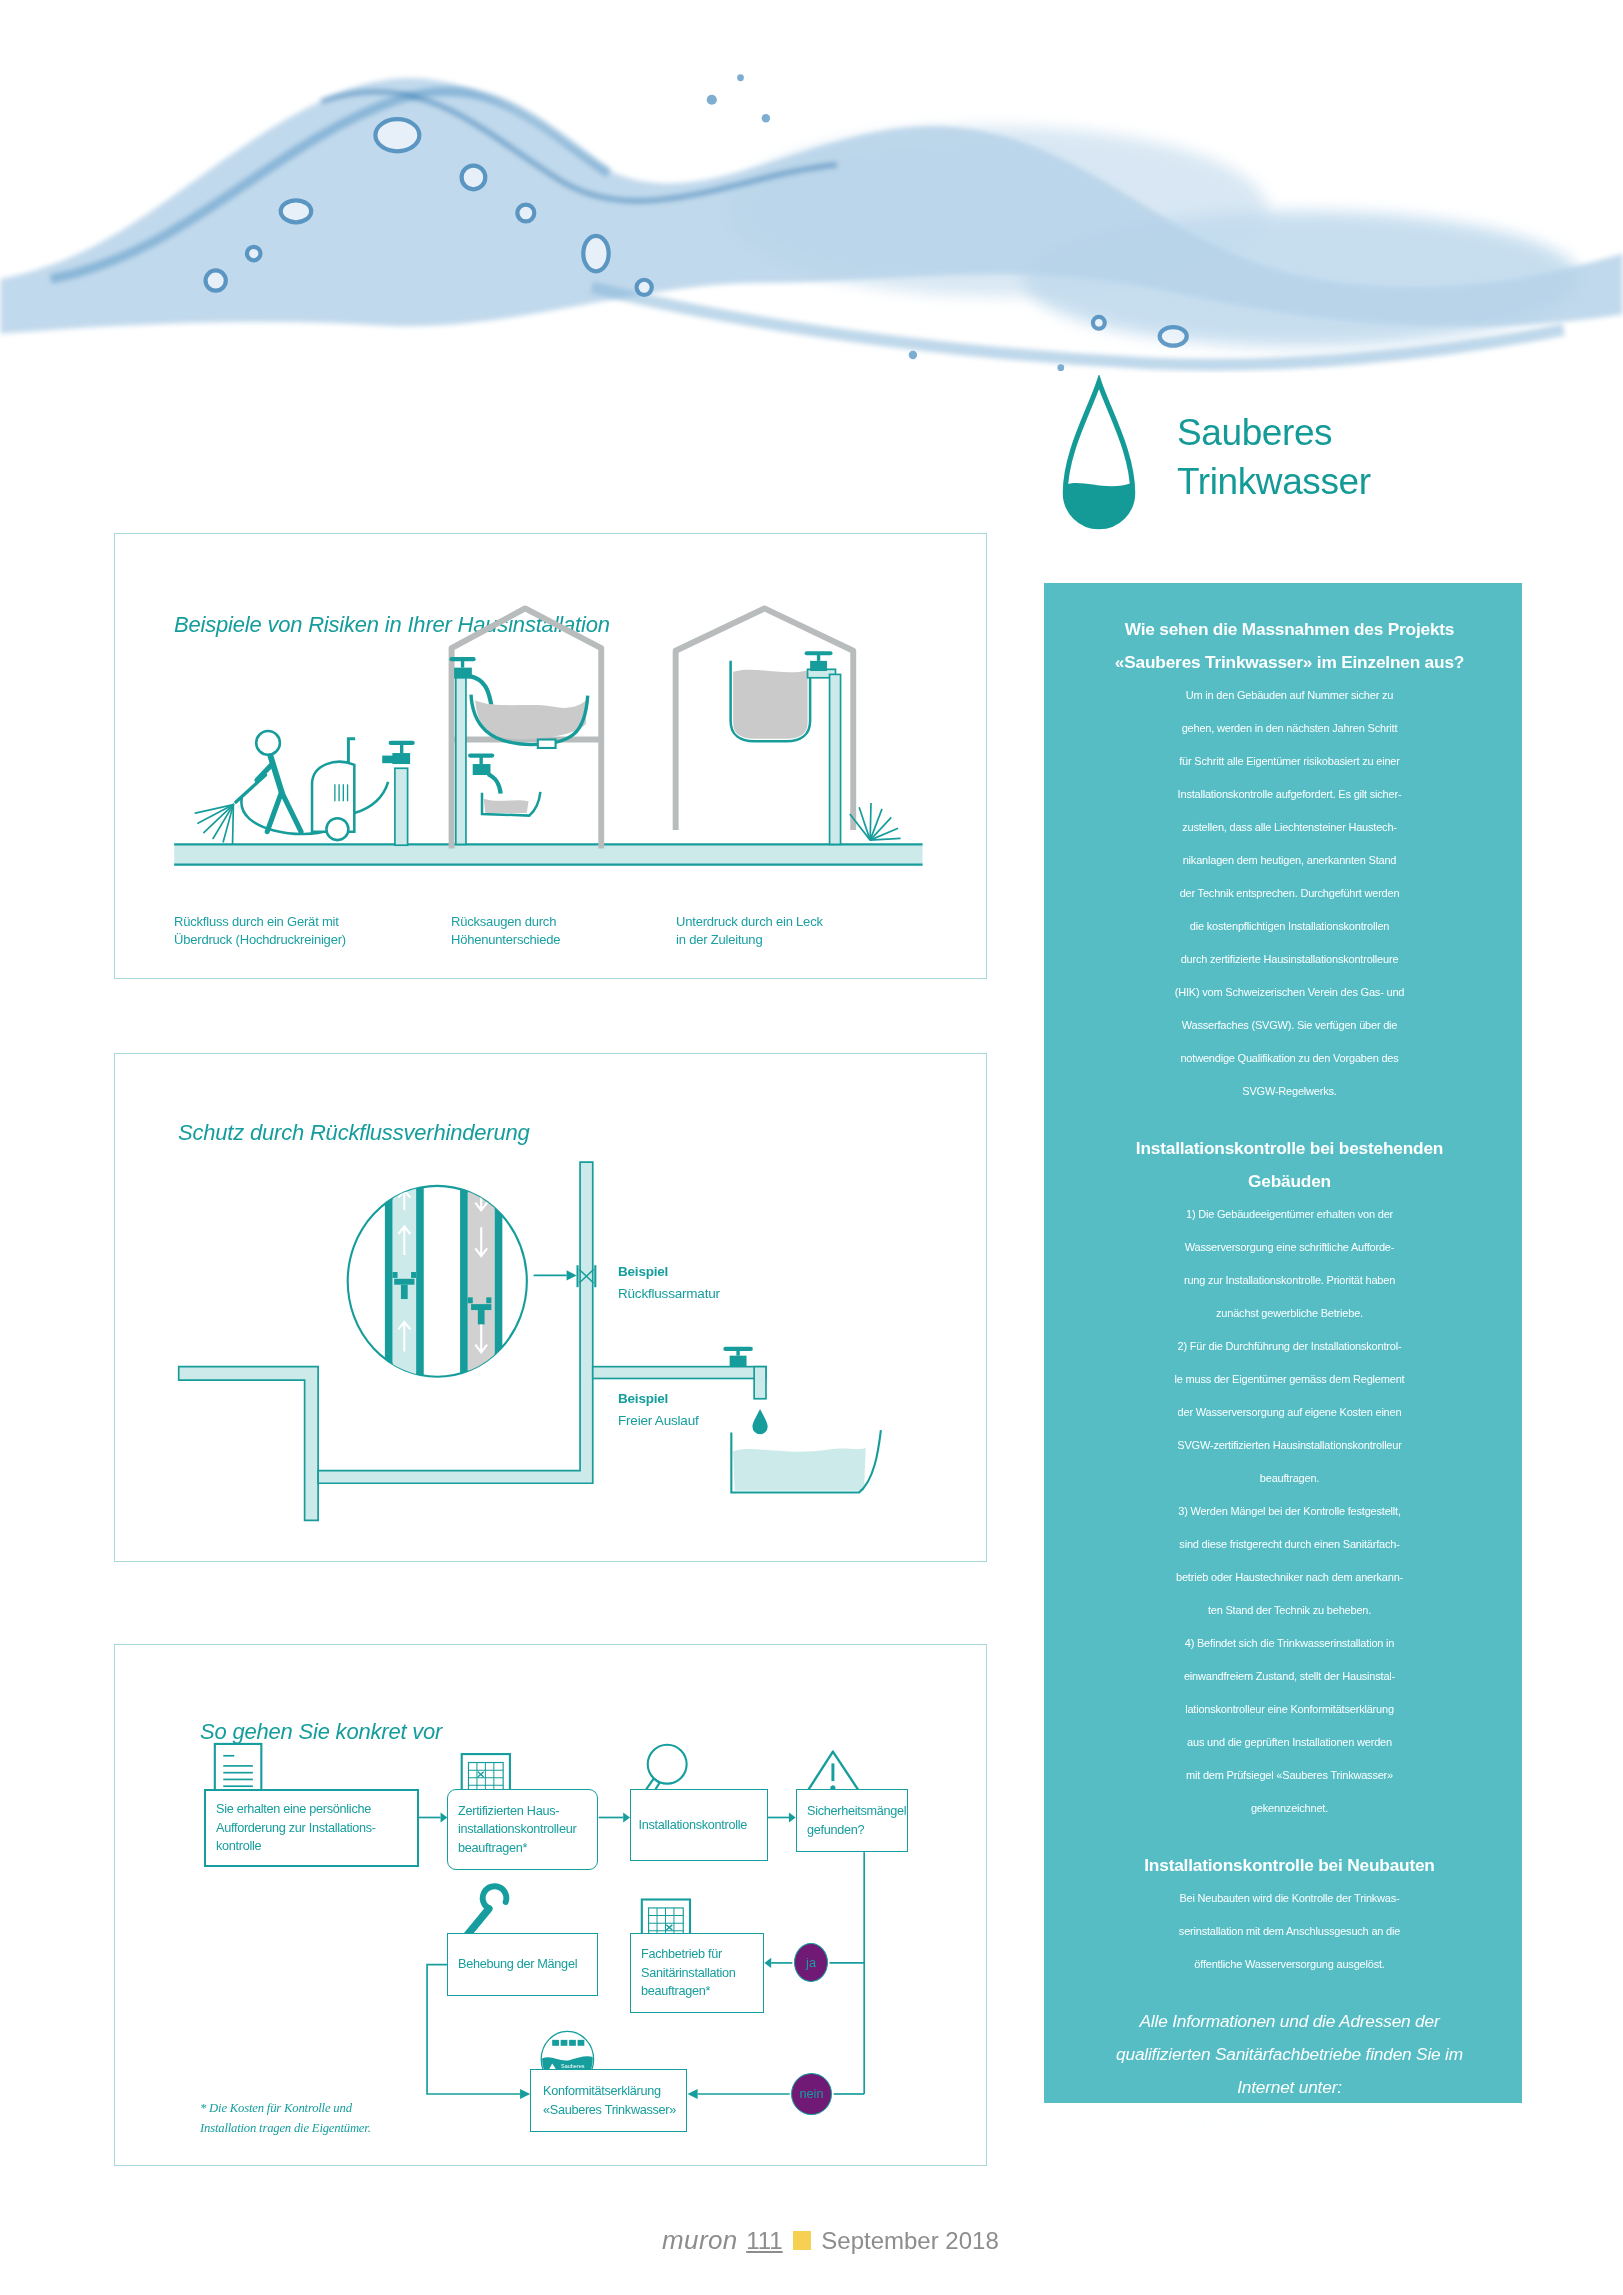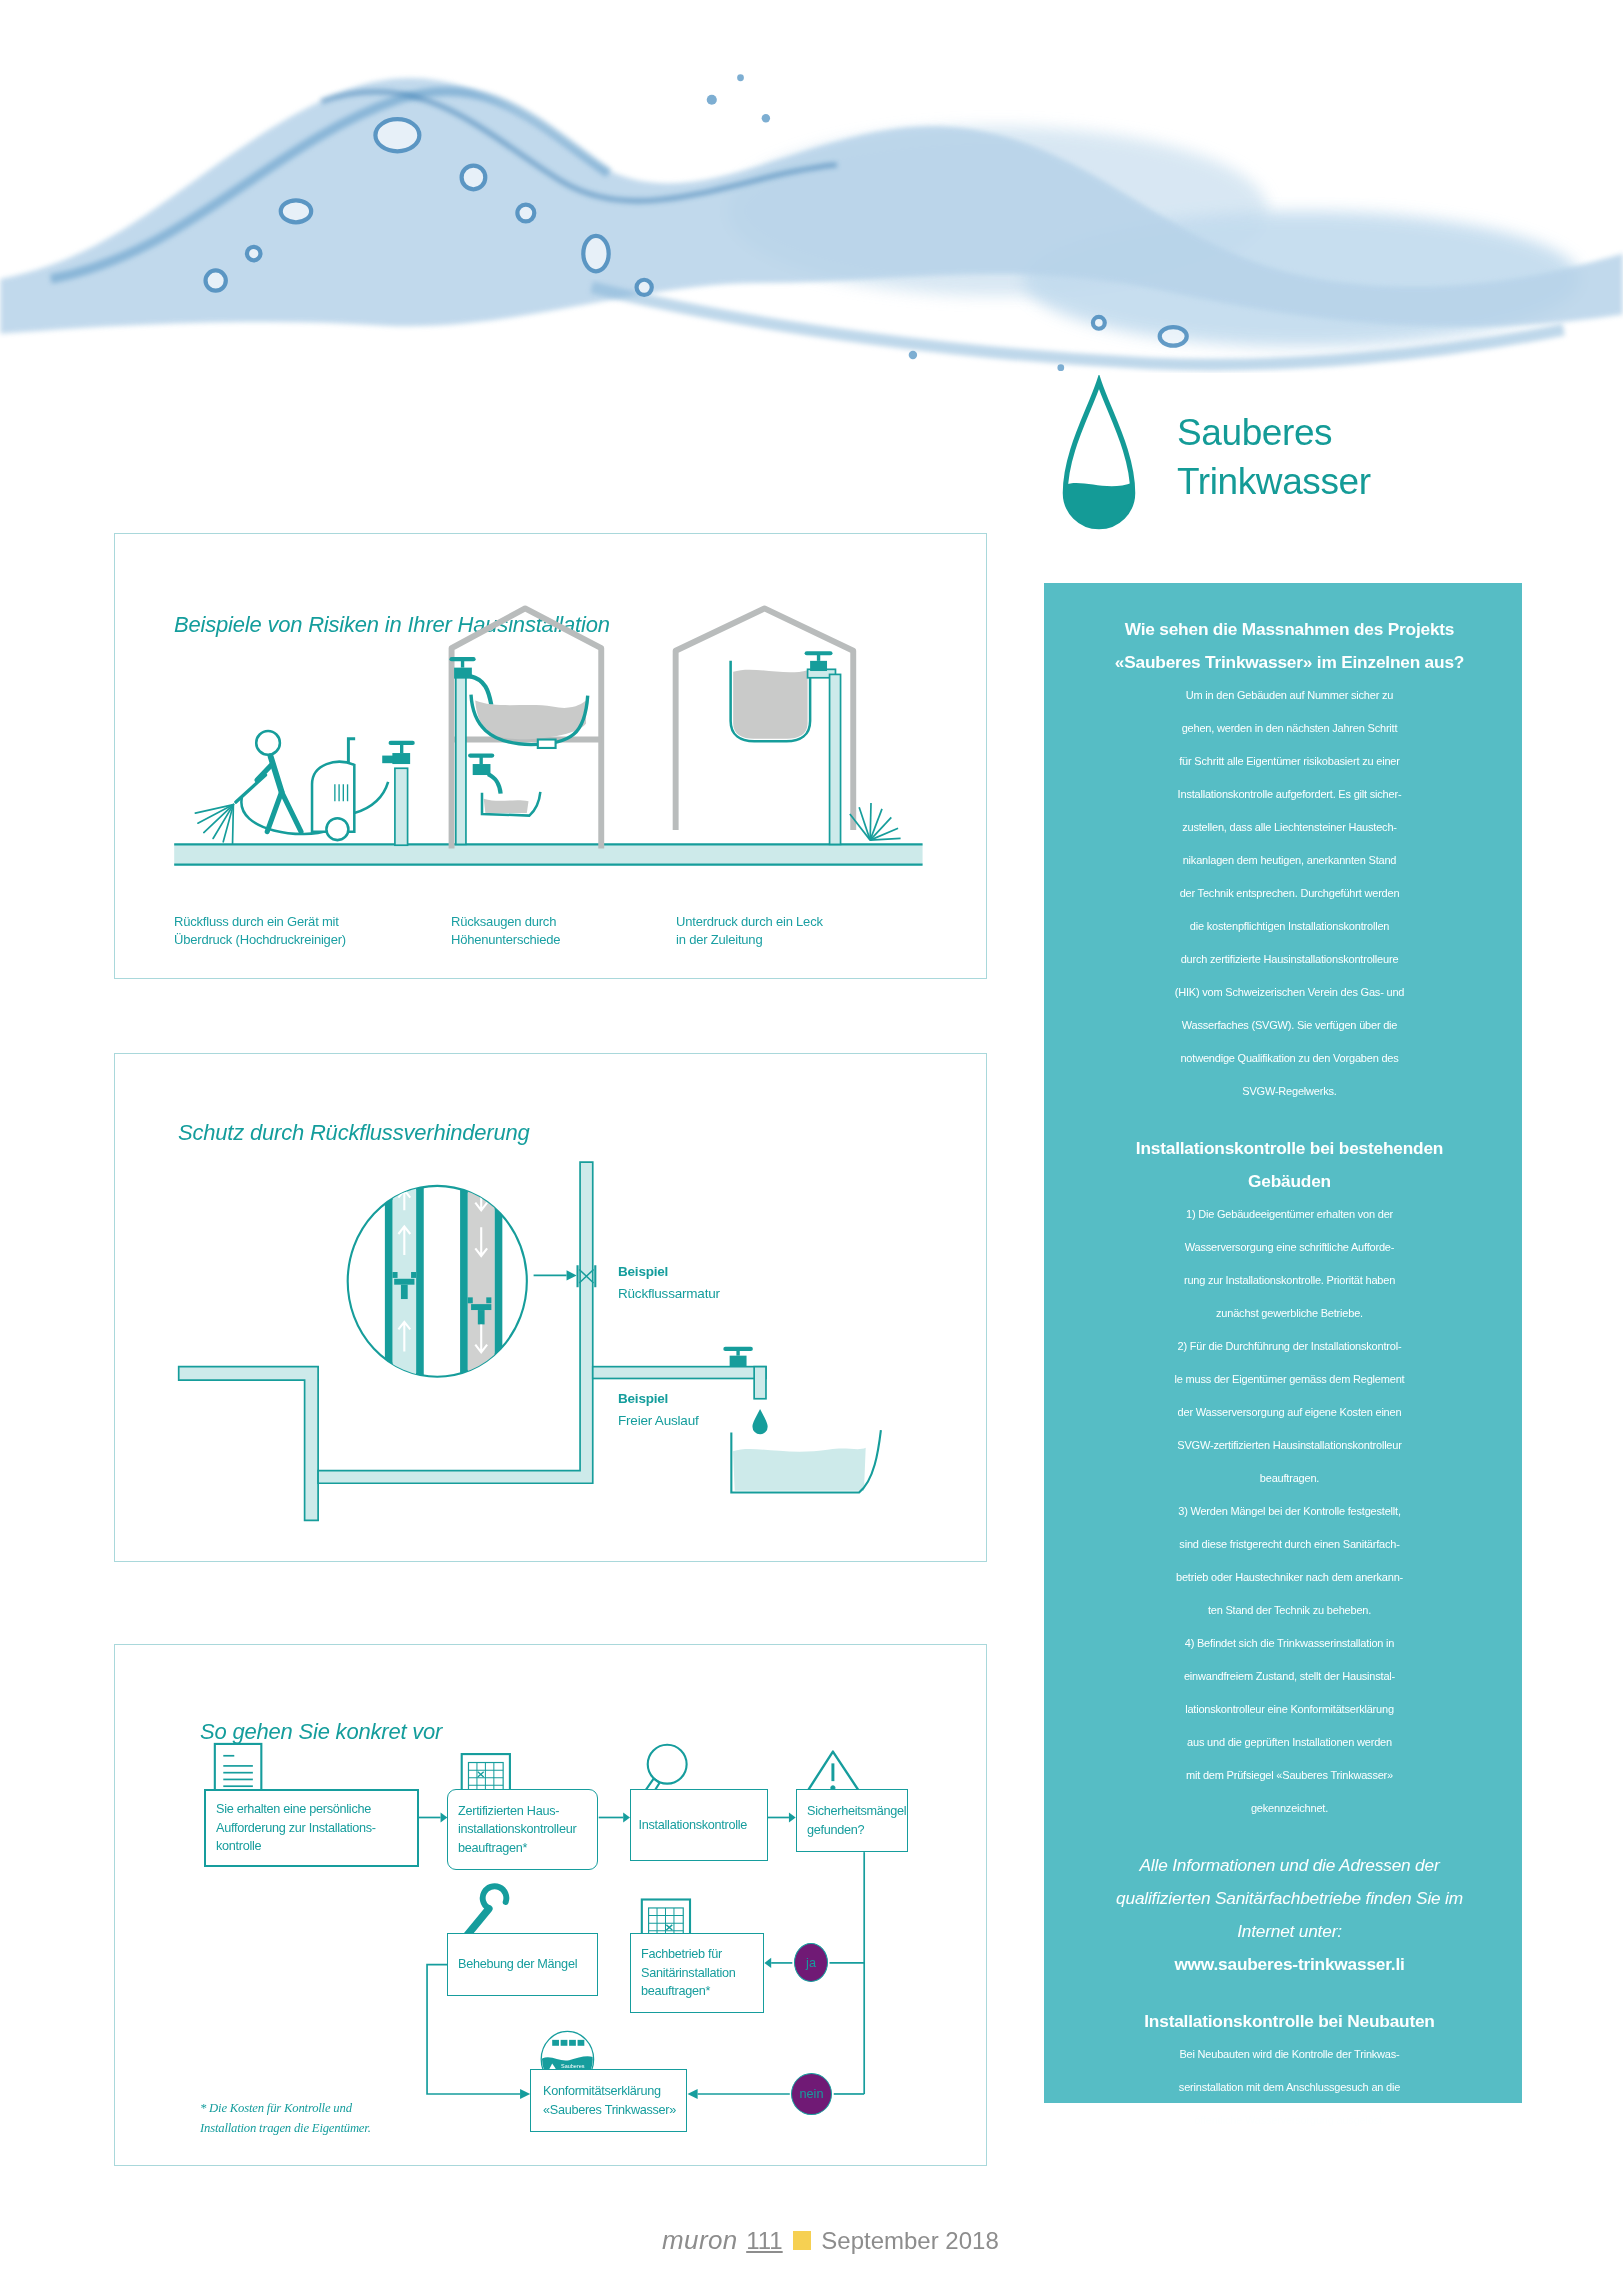--- a/index.html
+++ b/index.html
@@ -424,30 +424,30 @@
 betrieb oder Haustechniker nach dem anerkann-
 ten Stand der Technik zu beheben.
 4) Befindet sich die Trinkwasserinstallation in
 einwandfreiem Zustand, stellt der Hausinstal-
 lationskontrolleur eine Konformitätserklärung
 aus und die geprüften Installationen werden
 mit dem Prüfsiegel «Sauberes Trinkwasser»
 gekennzeichnet.</div>
   </div>
   <div class="sec">
+    <div class="h pre">Installationskontrolle bei Neubauten</div>
+    <div class="b pre">Bei Neubauten wird die Kontrolle der Trinkwas-
+serinstallation mit dem Anschlussgesuch an die
+öffentliche Wasserversorgung ausgelöst.</div>
+  </div>
+  <div class="sec">
     <div class="it pre">Alle Informationen und die Adressen der
 qualifizierten Sanitärfachbetriebe finden Sie im
 Internet unter:</div>
     <div class="lnk">www.sauberes-trinkwasser.li</div>
-  </div>
-  <div class="sec">
-    <div class="h pre">Installationskontrolle bei Neubauten</div>
-    <div class="b pre">Bei Neubauten wird die Kontrolle der Trinkwas-
-serinstallation mit dem Anschlussgesuch an die
-öffentliche Wasserversorgung ausgelöst.</div>
   </div>
 </div>
 
 <div class="footer">
   <span class="mag">muron</span>
   <span class="iss">111</span>
   <span class="sq"></span>
   <span class="dat">September 2018</span>
 </div>
 

